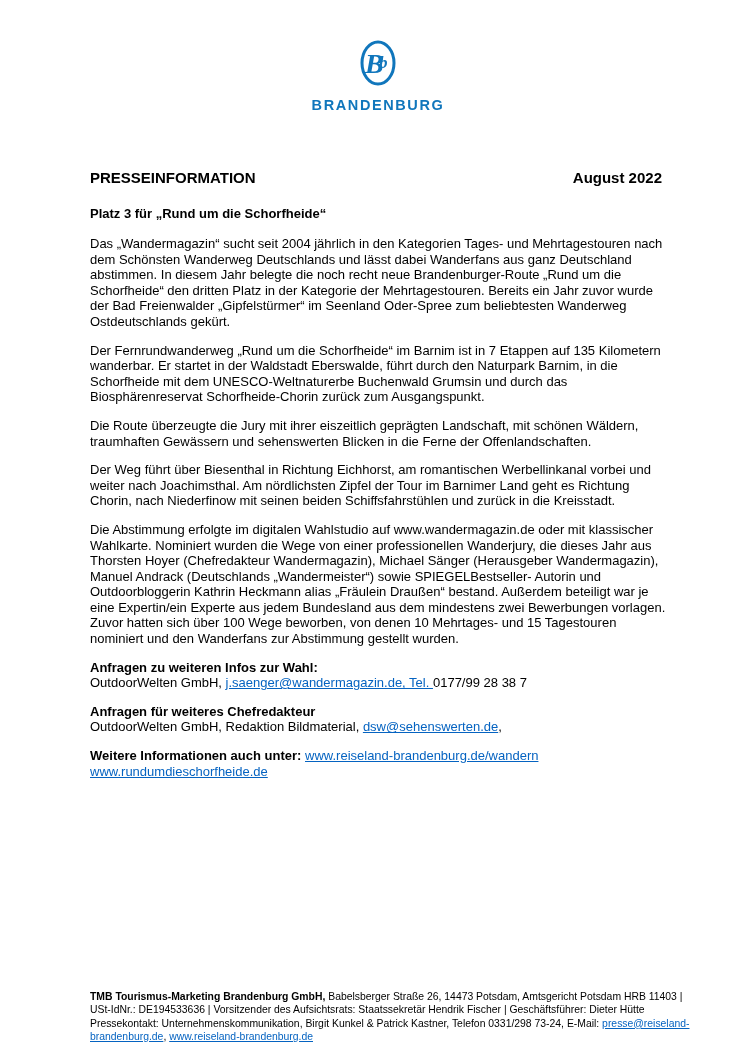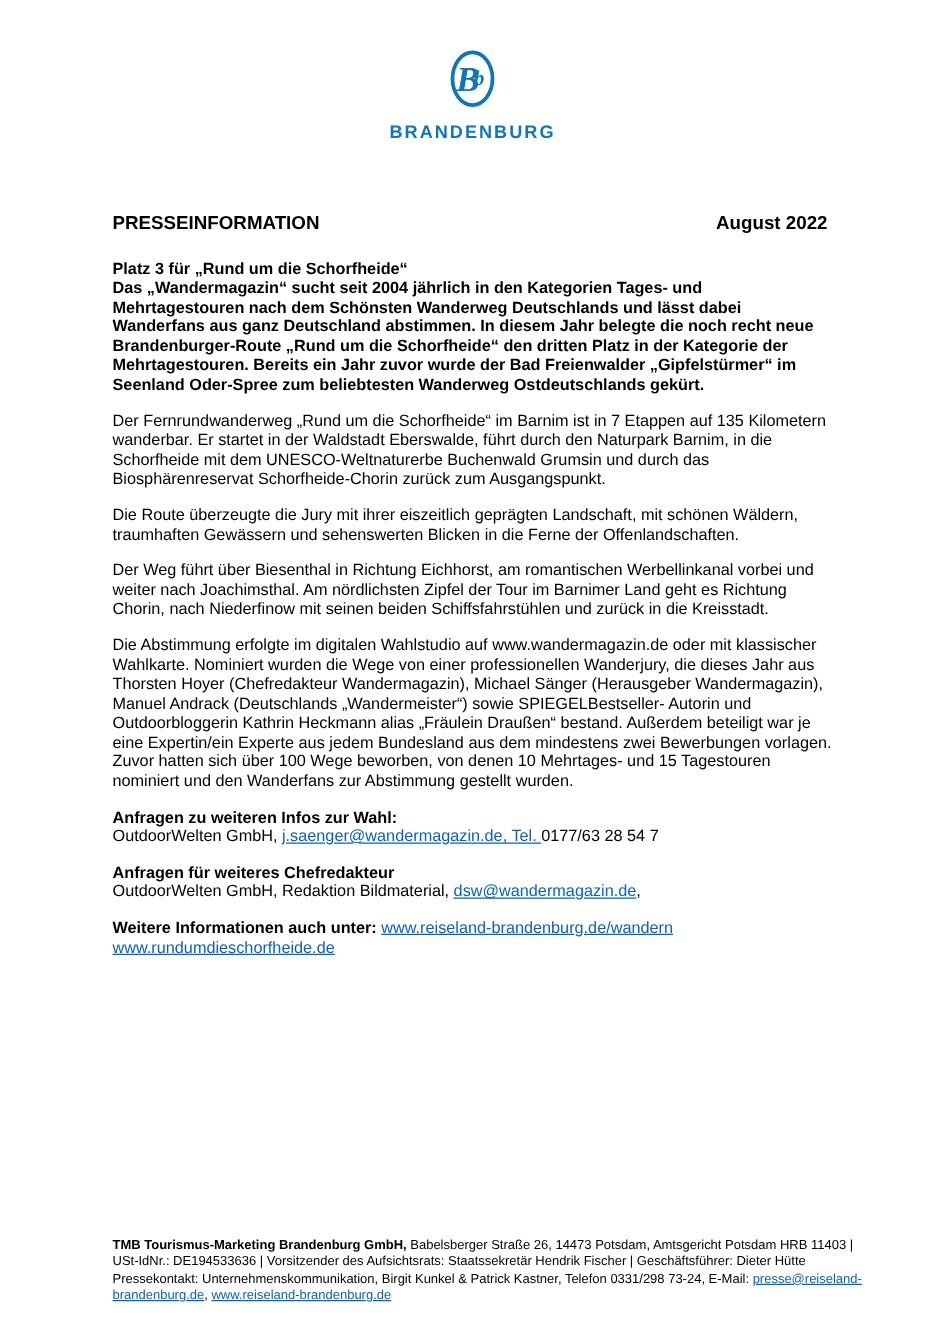--- a/index.html
+++ b/index.html
@@ -28,21 +28,21 @@
     margin-top: 56px;
     display: flex;
     justify-content: space-between;
     font-weight: bold;
     font-size: 15px;
     padding-right: 4px;
   }
   h1.title { font-size: 15.5px; font-weight: bold; margin-top: 44px; }
   h2.subtitle { font-size: 13px; font-weight: bold; margin-top: 20px; }
   p, .contact-line { font-size: 13px; line-height: 1.2; }
-  p.lead { font-weight: bold; }
+  p.lead { margin-top: 15px; font-weight: normal; }
   p.body-par { margin-top: 13px; }
   .contact-block { margin-top: 13px; }
   .section-heading { font-weight: bold; font-size: 13px; line-height: 1.2; }
   a { color: #0563C1; text-decoration: underline; cursor: pointer; }
   .footer {
     position: absolute;
     left: 90px; right: 52px; bottom: 13px;
     font-size: 10.4px;
     line-height: 1.27;
   }
@@ -73,28 +73,28 @@
   <p class="lead">Das „Wandermagazin“ sucht seit 2004 jährlich in den Kategorien Tages- und Mehrtagestouren nach dem Schönsten Wanderweg Deutschlands und lässt dabei Wanderfans aus ganz Deutschland abstimmen. In diesem Jahr belegte die noch recht neue Brandenburger-Route „Rund um die Schorfheide“ den dritten Platz in der Kategorie der Mehrtagestouren. Bereits ein Jahr zuvor wurde der Bad Freienwalder „Gipfelstürmer“ im Seenland Oder-Spree zum beliebtesten Wanderweg Ostdeutschlands gekürt.</p>
 
   <p class="body-par">Der Fernrundwanderweg „Rund um die Schorfheide“ im Barnim ist in 7 Etappen auf 135 Kilometern wanderbar. Er startet in der Waldstadt Eberswalde, führt durch den Naturpark Barnim, in die Schorfheide mit dem UNESCO-Weltnaturerbe Buchenwald Grumsin und durch das Biosphärenreservat Schorfheide-Chorin zurück zum Ausgangspunkt.</p>
   <p class="body-par">Die Route überzeugte die Jury mit ihrer eiszeitlich geprägten Landschaft, mit schönen Wäldern, traumhaften Gewässern und sehenswerten Blicken in die Ferne der Offenlandschaften.</p>
   <p class="body-par">Der Weg führt über Biesenthal in Richtung Eichhorst, am romantischen Werbellinkanal vorbei und weiter nach Joachimsthal. Am nördlichsten Zipfel der Tour im Barnimer Land geht es Richtung Chorin, nach Niederfinow mit seinen beiden Schiffsfahrstühlen und zurück in die Kreisstadt.</p>
   <p class="body-par">Die Abstimmung erfolgte im digitalen Wahlstudio auf www.wandermagazin.de oder mit klassischer Wahlkarte. Nominiert wurden die Wege von einer professionellen Wanderjury, die dieses Jahr aus Thorsten Hoyer (Chefredakteur Wandermagazin), Michael Sänger (Herausgeber Wandermagazin), Manuel Andrack (Deutschlands „Wandermeister“) sowie SPIEGELBestseller- Autorin und Outdoorbloggerin Kathrin Heckmann alias „Fräulein Draußen“ bestand. Außerdem beteiligt war je eine Expertin/ein Experte aus jedem Bundesland aus dem mindestens zwei Bewerbungen vorlagen. Zuvor hatten sich über 100 Wege beworben, von denen 10 Mehrtages- und 15 Tagestouren nominiert und den Wanderfans zur Abstimmung gestellt wurden.</p>
 
   <div class="contact-block">
     <div class="section-heading">Anfragen zu weiteren Infos zur Wahl:</div>
     <div class="contact-line">
-      <span>OutdoorWelten GmbH, </span><a href="#">j.saenger@wandermagazin.de, Tel. </a><span>0177/63 28 54 7</span>
+      <span>OutdoorWelten GmbH, </span><a href="#">j.saenger@wandermagazin.de, Tel. </a><span>0177/99 28 38 7</span>
     </div>
   </div>
 
   <div class="contact-block">
     <div class="section-heading">Anfragen für weiteres Chefredakteur</div>
     <div class="contact-line">
-      <span>OutdoorWelten GmbH, Redaktion Bildmaterial, </span><a href="#">dsw@wandermagazin.de</a><span>,</span>
+      <span>OutdoorWelten GmbH, Redaktion Bildmaterial, </span><a href="#">dsw@sehenswerten.de</a><span>,</span>
     </div>
   </div>
 
   <div class="contact-block">
     <div class="contact-line">
       <span class="section-heading">Weitere Informationen auch unter: </span><a href="#">www.reiseland-brandenburg.de/wandern</a>
     </div>
     <div class="contact-line">
       <a href="#">www.rundumdieschorfheide.de</a>
     </div>

